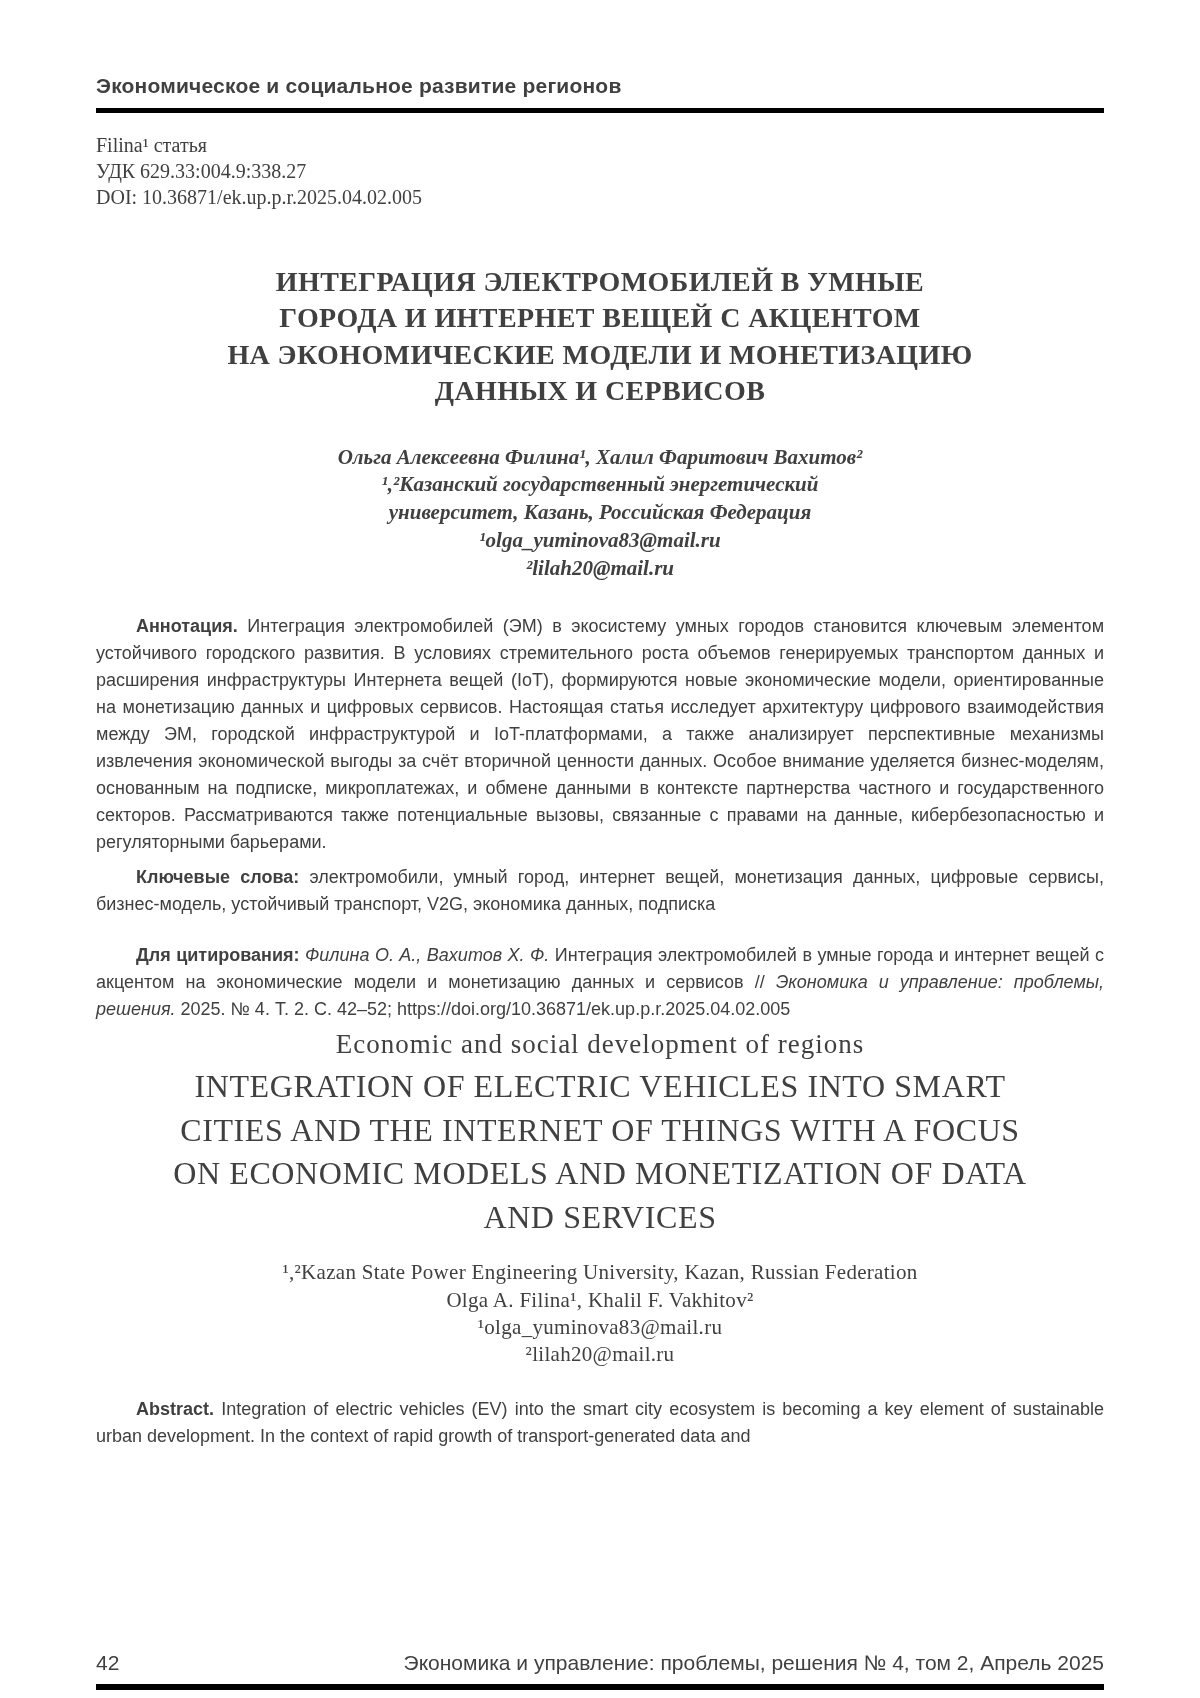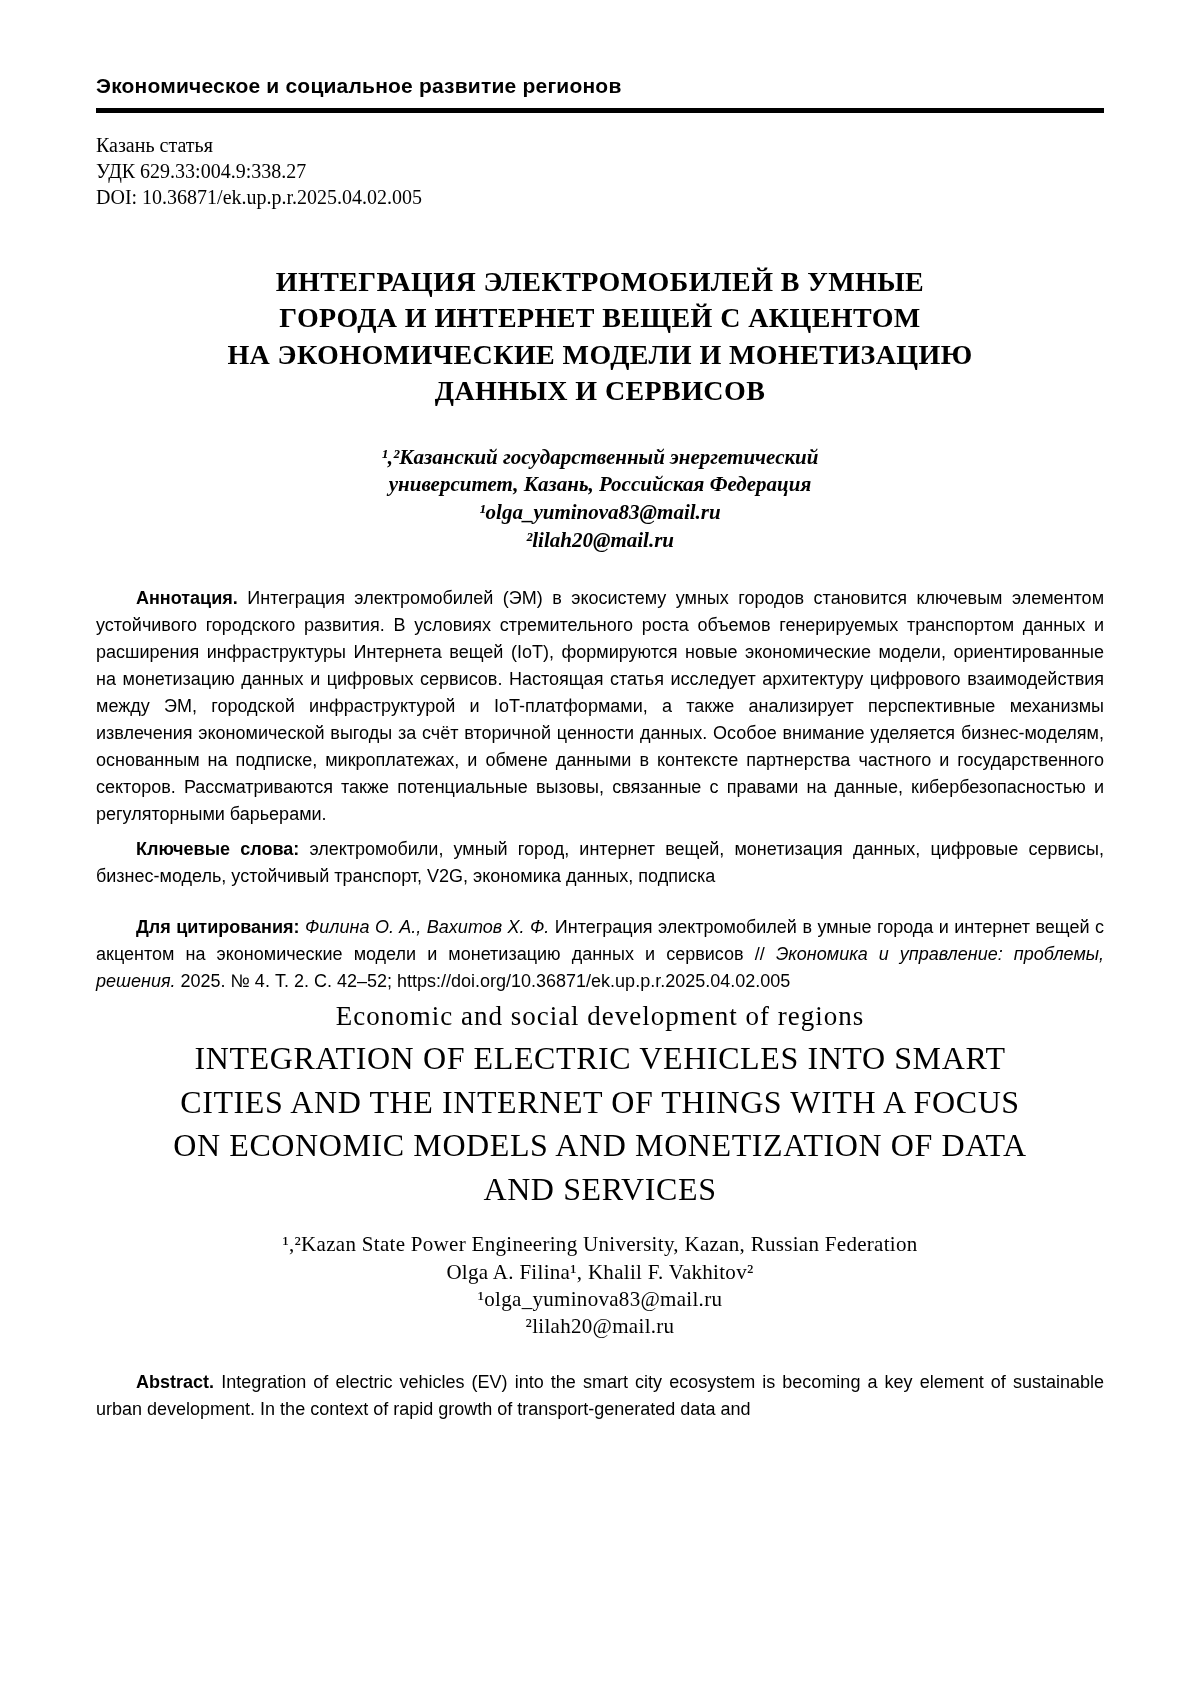--- a/index.html
+++ b/index.html
@@ -4,21 +4,21 @@
 <style>
   * { margin: 0; padding: 0; box-sizing: border-box; }
   html, body { background: #e8e8e8; }
   body { font-family: "Liberation Serif", serif; }
 
   .page {
     width: 1200px;
     height: 1698px;
     margin: 0 auto;
     background: #ffffff;
-    color: #000000;
+    color: #404040;
     padding: 74px 96px 8px 96px;
     display: flex;
     flex-direction: column;
     overflow: hidden;
   }
 
   .running-head {
     font-family: "Liberation Sans", sans-serif;
     font-weight: bold;
     font-size: 21px;
@@ -111,31 +111,32 @@
 </style>
 </head>
 <body>
 
 <div class="page">
 
   <div class="running-head">Экономическое и социальное развитие регионов</div>
   <div class="rule top-rule"></div>
 
   <div class="meta">
-    <div>Казань статья</div>
+    <div>Filina¹ статья</div>
     <div>УДК 629.33:004.9:338.27</div>
     <div>DOI: 10.36871/ek.up.p.r.2025.04.02.005</div>
   </div>
 
   <h1 class="ru-title">ИНТЕГРАЦИЯ ЭЛЕКТРОМОБИЛЕЙ В УМНЫЕ
 ГОРОДА И ИНТЕРНЕТ ВЕЩЕЙ С АКЦЕНТОМ
 НА ЭКОНОМИЧЕСКИЕ МОДЕЛИ И МОНЕТИЗАЦИЮ
 ДАННЫХ И СЕРВИСОВ</h1>
 
   <div class="ru-byline">
+    <div>Ольга Алексеевна Филина¹, Халил Фаритович Вахитов²</div>
     <div class="ru-affiliation">¹,²Казанский государственный энергетический
 университет, Казань, Российская Федерация</div>
     <div>¹olga_yuminova83@mail.ru</div>
     <div>²lilah20@mail.ru</div>
   </div>
 
   <p class="body-par abstract-ru"><b>Аннотация.</b><span> Интеграция электромобилей (ЭМ) в экосистему умных городов становится ключевым элементом устойчивого городского развития. В условиях стремительного роста объемов генерируемых транспортом данных и расширения инфраструктуры Интернета вещей (IoT), формируются новые экономические модели, ориентированные на монетизацию данных и цифровых сервисов. Настоящая статья исследует архитектуру цифрового взаимодействия между ЭМ, городской инфраструктурой и IoT-платформами, а также анализирует перспективные механизмы извлечения экономической выгоды за счёт вторичной ценности данных. Особое внимание уделяется бизнес-моделям, основанным на подписке, микроплатежах, и обмене данными в контексте партнерства частного и государственного секторов. Рассматриваются также потенциальные вызовы, связанные с правами на данные, кибербезопасностью и регуляторными барьерами.</span></p>
 
   <p class="body-par keywords-ru"><b>Ключевые слова:</b><span> электромобили, умный город, интернет вещей, монетизация данных, цифровые сервисы, бизнес-модель, устойчивый транспорт, V2G, экономика данных, подписка</span></p>
 
@@ -149,14 +150,21 @@
 
   <div class="en-byline">
     <div>¹,²Kazan State Power Engineering University, Kazan, Russian Federation</div>
     <div>Olga A. Filina¹, Khalil F. Vakhitov²</div>
     <div>¹olga_yuminova83@mail.ru</div>
     <div>²lilah20@mail.ru</div>
   </div>
 
   <p class="body-par abstract-en"><b>Abstract.</b><span> Integration of electric vehicles (EV) into the smart city ecosystem is becoming a key element of sustainable urban development. In the context of rapid growth of transport-generated data and</span></p>
 
+  <div class="page-footer">
+    <div class="footer-line">
+      <span>42</span>
+      <span>Экономика и управление: проблемы, решения № 4, том 2, Апрель 2025</span>
+    </div>
+    <div class="rule bottom-rule"></div>
+  </div>
 
 </div>
 
 </body></html>

